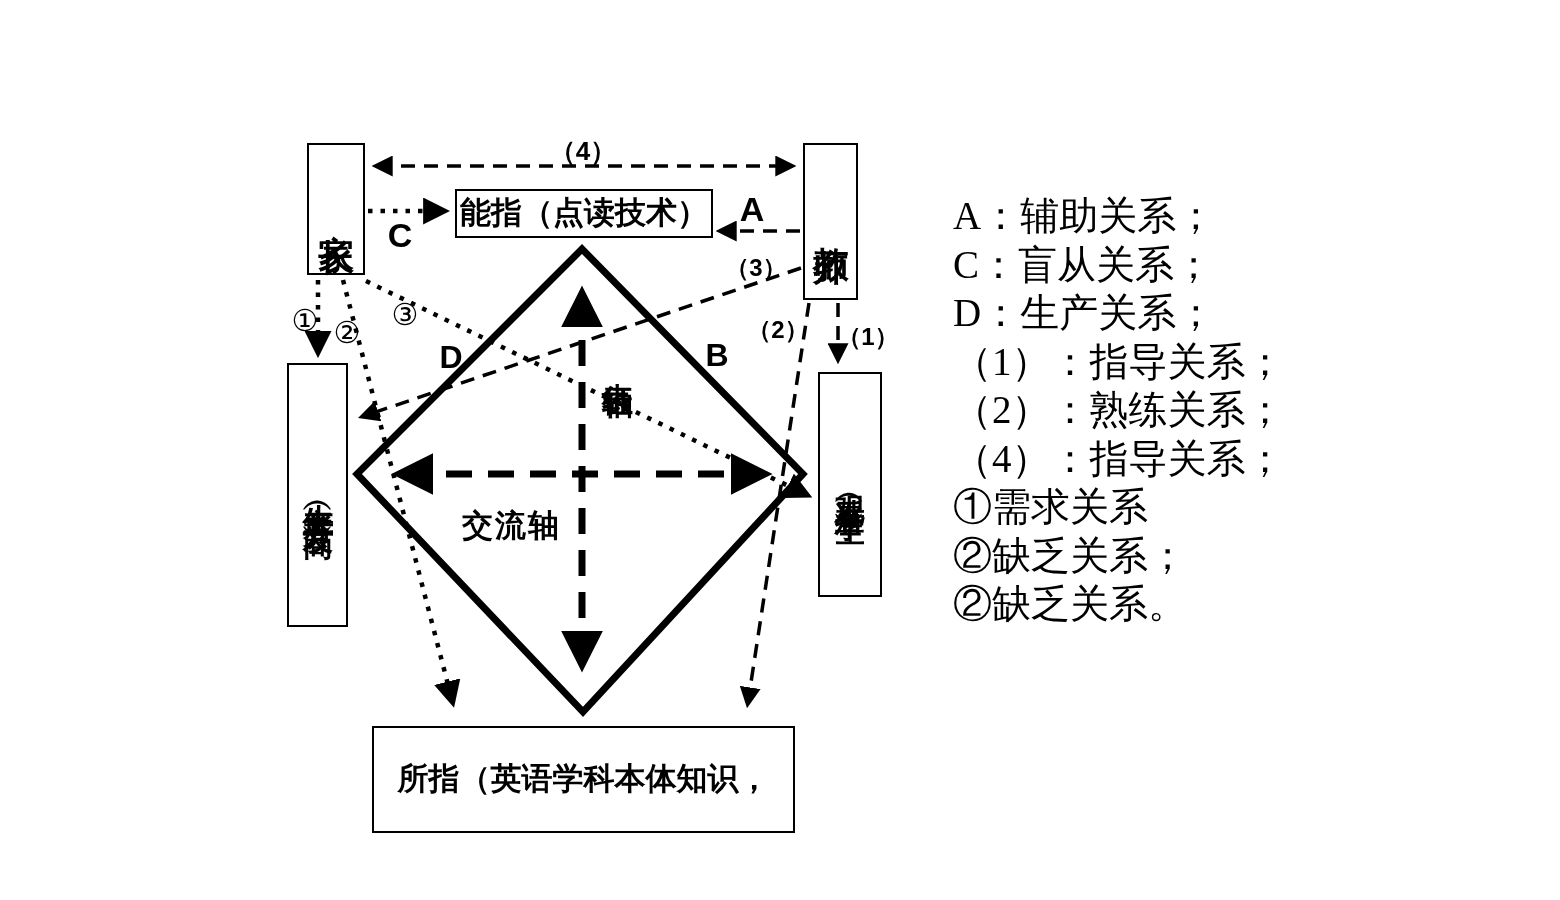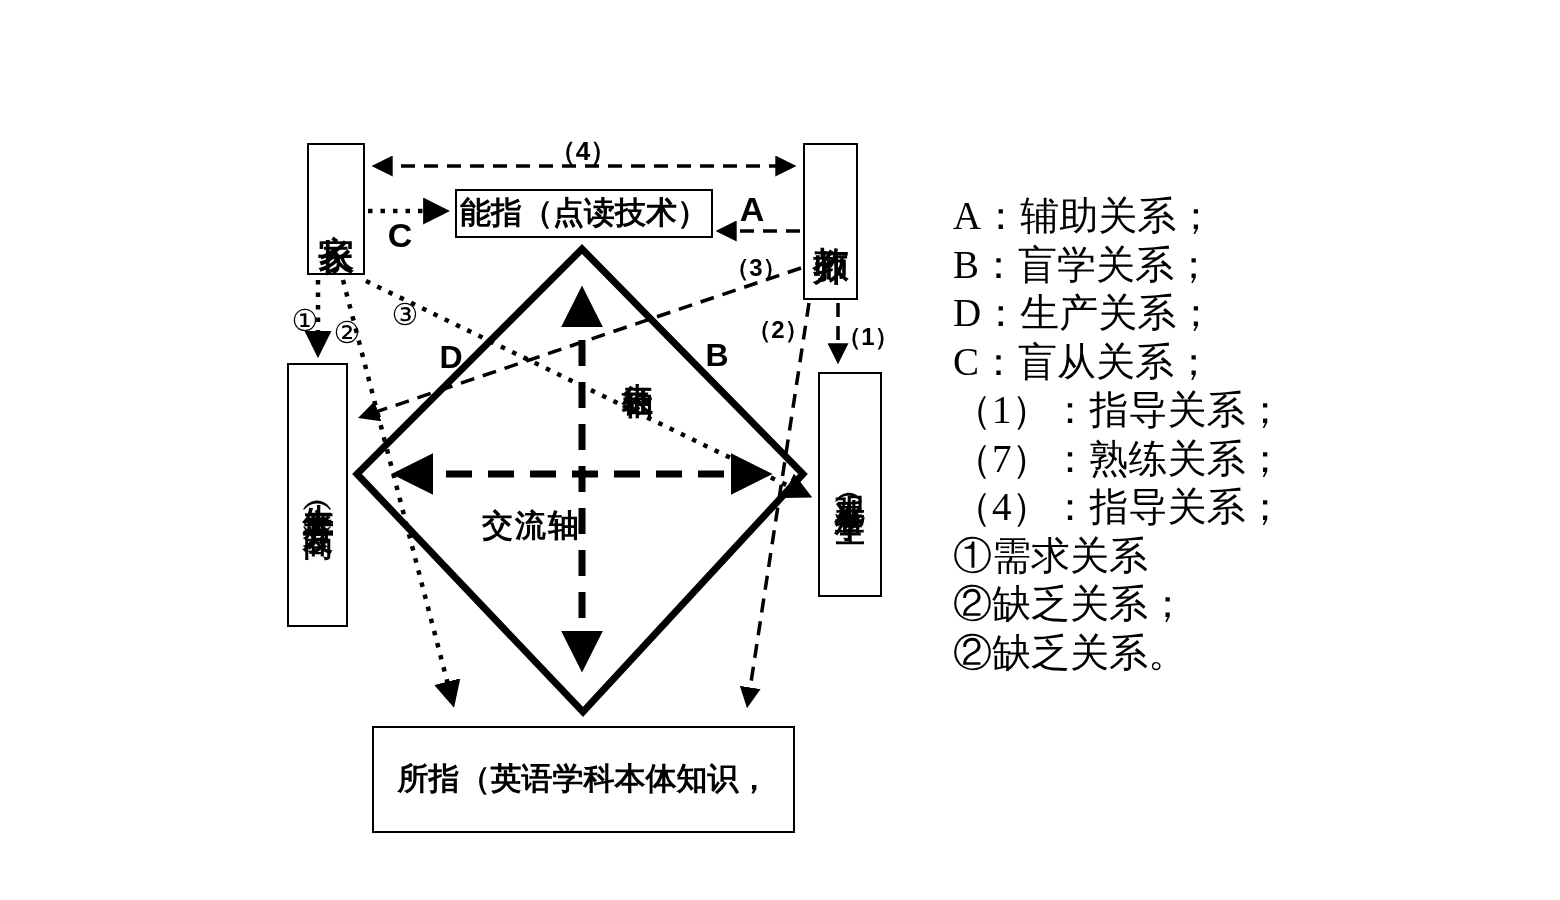--- a/index.html
+++ b/index.html
@@ -9,21 +9,21 @@
   }
   #wires{position:absolute; left:0; top:0; width:1560px; height:900px;}
   .box{
     position:absolute; box-sizing:border-box; background:#fff; border:2.5px solid #000;
     display:flex; align-items:center; justify-content:center; text-align:center;
     font-weight:bold; line-height:1.18;font-family:Liberation Serif, serif;
   }
   .vtext{ writing-mode:vertical-rl; text-orientation:mixed; letter-spacing:4px;}
   .lbl{ position:absolute; transform:translate(-50%,-50%); white-space:nowrap; font-weight:bold;}
   .latin{ font-family:"Liberation Sans","DejaVu Sans",sans-serif; }
-  .axis-label{ position:absolute; font-weight:bold; white-space:nowrap; letter-spacing:2px;margin-left:20px;}
+  .axis-label{ position:absolute; font-weight:bold; white-space:nowrap; letter-spacing:2px;}
   #legend{
     position:absolute; left:953px; top:192px; width:360px;
     font-size:39px; line-height:48.5px; white-space:nowrap;
   }
 </style>
 </head>
 <body>
 
 <div id="canvas">
 
@@ -93,24 +93,23 @@
   <div class="lbl latin" style="left:717px; top:355px; font-size:32px;">B</div>
   <div class="lbl latin" style="left:756px; top:268px; font-size:24px;">（3）</div>
   <div class="lbl latin" style="left:778px; top:330px; font-size:24px;">（2）</div>
   <div class="lbl latin" style="left:868px; top:337px; font-size:24px;">（1）</div>
   <div class="lbl" style="left:305px; top:320px; font-size:30px; font-weight:normal;">①</div>
   <div class="lbl" style="left:347px; top:332px; font-size:30px; font-weight:normal;">②</div>
   <div class="lbl" style="left:405px; top:314px; font-size:30px; font-weight:normal;">③</div>
 
   <div id="legend">
     <div>A：辅助关系；</div>
-    <div>B：盲学关系；</div>
+    <div>C：盲从关系；</div>
     <div>D：生产关系；</div>
-    <div>C：盲从关系；</div>
     <div>（1）：指导关系；</div>
-    <div>（7）：熟练关系；</div>
+    <div>（2）：熟练关系；</div>
     <div>（4）：指导关系；</div>
     <div>①需求关系</div>
     <div>②缺乏关系；</div>
     <div>②缺乏关系。</div>
   </div>
 
 </div>
 
 </body></html>

